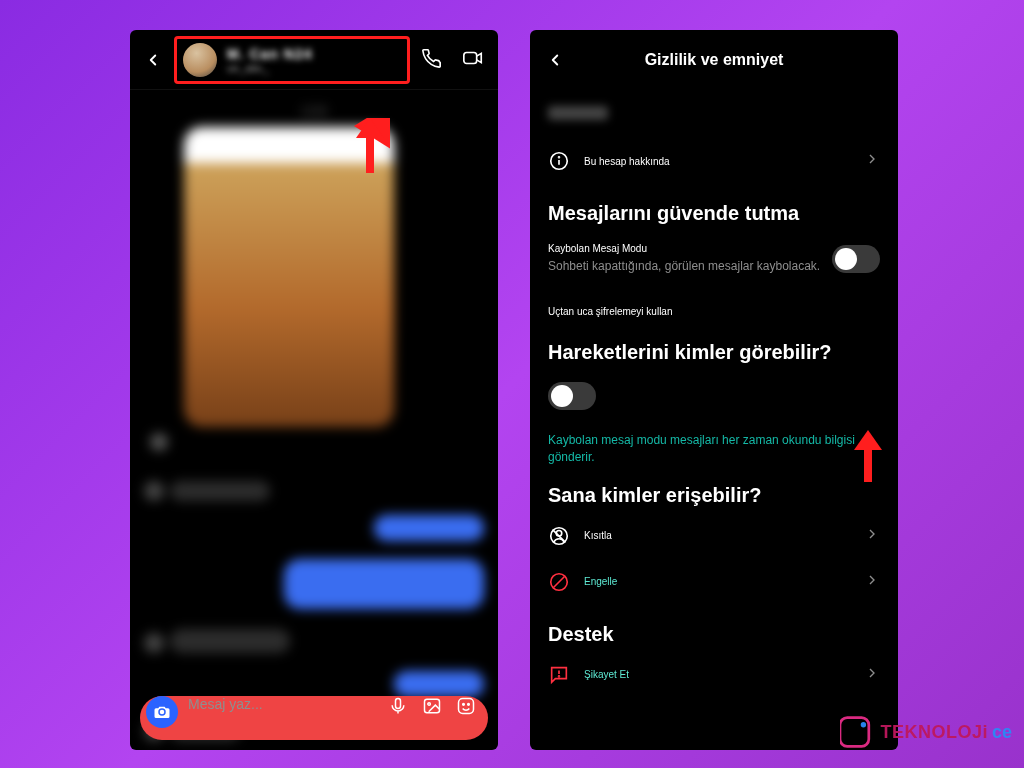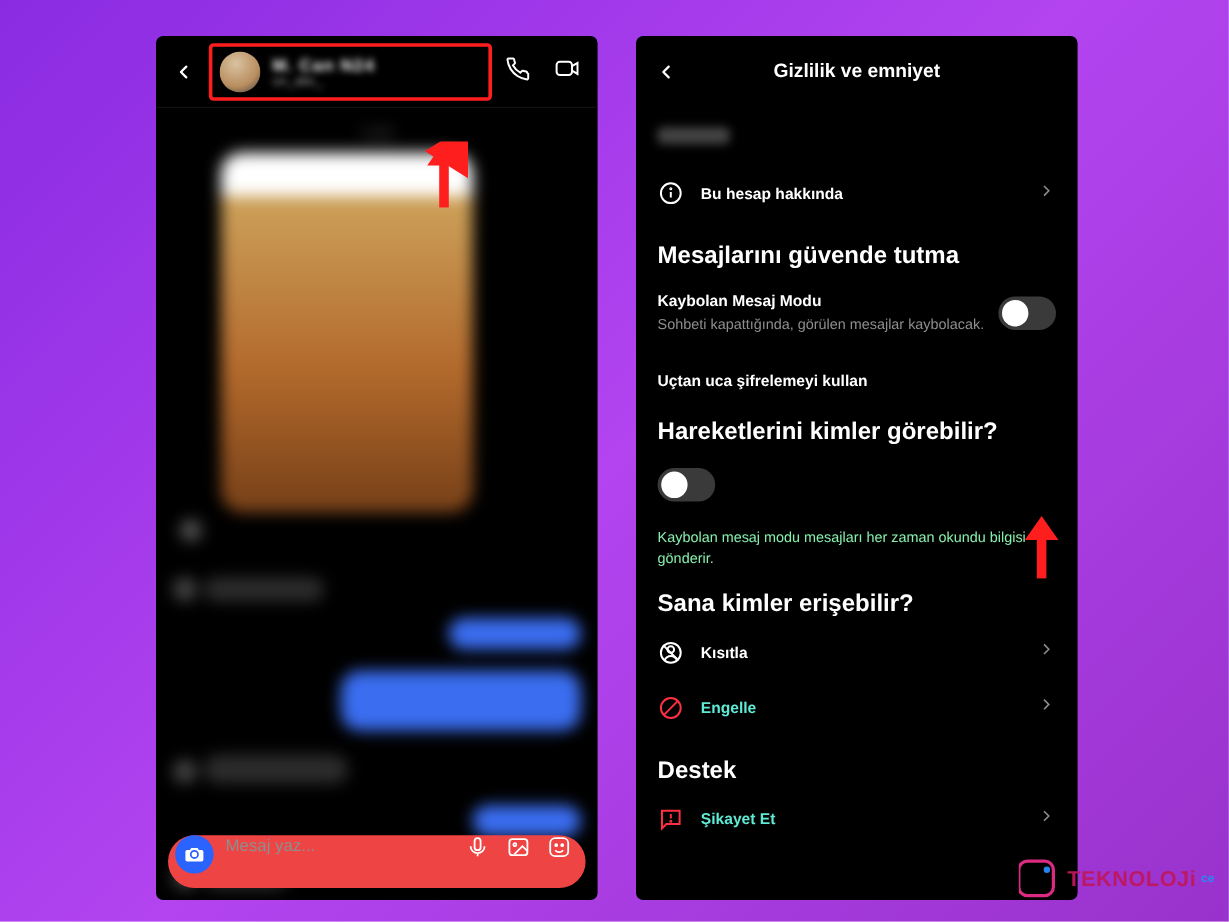--- a/index.html
+++ b/index.html
@@ -104,48 +104,48 @@
     font-size:16px; font-weight:600; color:#fff;
   }
   .set-body { padding: 4px 18px 10px 18px; color:#fff; overflow-y:auto; height:calc(100% - 60px); }
   .blurred-line { width:60px; height:14px; background:#444; border-radius:4px; filter:blur(4px); margin:12px 0 18px; }
   .row {
     display:flex; align-items:center; justify-content:space-between;
     padding: 12px 0;
   }
   .row-left2 { display:flex; align-items:center; gap:14px; }
   .row-icon { width:22px; display:flex; align-items:center; justify-content:center; }
-  .row-label { font-size:13px; color:#fff;font-weight:bold; }
+  .row-label { font-size:10px; color:#fff; }
   .row-label.red { color:#5eead4; }
   .chev-right { color:#8e8e8e; }
   .section-title { font-size:20px; font-weight:600; color:#fff; margin-top:18px; margin-bottom:6px; }
   .sub-label { font-size:12px; color:#8e8e8e; margin-top:4px; line-height:1.35; }
   .toggle {
     width:48px; height:28px; border-radius:14px; background:#3a3a3a;
     position:relative; cursor:pointer;
   }
   .toggle .knob {
     position:absolute; top:3px; left:3px; width:22px; height:22px;
     border-radius:50%; background:#fff;
   }
   .topic { margin-bottom:10px; }
-  .note { font-size:12px; color:#86efac; line-height:1.4; }
+  .note { font-size:12px; color:#14b8a6; line-height:1.4; }
 
   
   .watermark {
     position:absolute;
     bottom:18px;
     right:12px;
     display:flex;
     align-items:center;
     gap:4px;
     opacity:0.95;
   }
   .wm-text { color:#be185d; font-size:18px; font-weight:700; letter-spacing:0.5px; }
-  .wm-suffix { color:#2a8af6; font-size:10px; font-weight:700; }
+  .wm-suffix { color:#2a8af6; font-size:18px; font-weight:700; }
 </style>
 </head>
 <body>
 
 <div class="phone left">
   <div class="chat-header">
     <div class="back-btn">
       <svg width="18" height="18" viewBox="0 0 24 24" fill="none" stroke="white" stroke-width="2.5" stroke-linecap="round" stroke-linejoin="round">
           <polyline points="15 18 9 12 15 6"></polyline>
         </svg>

